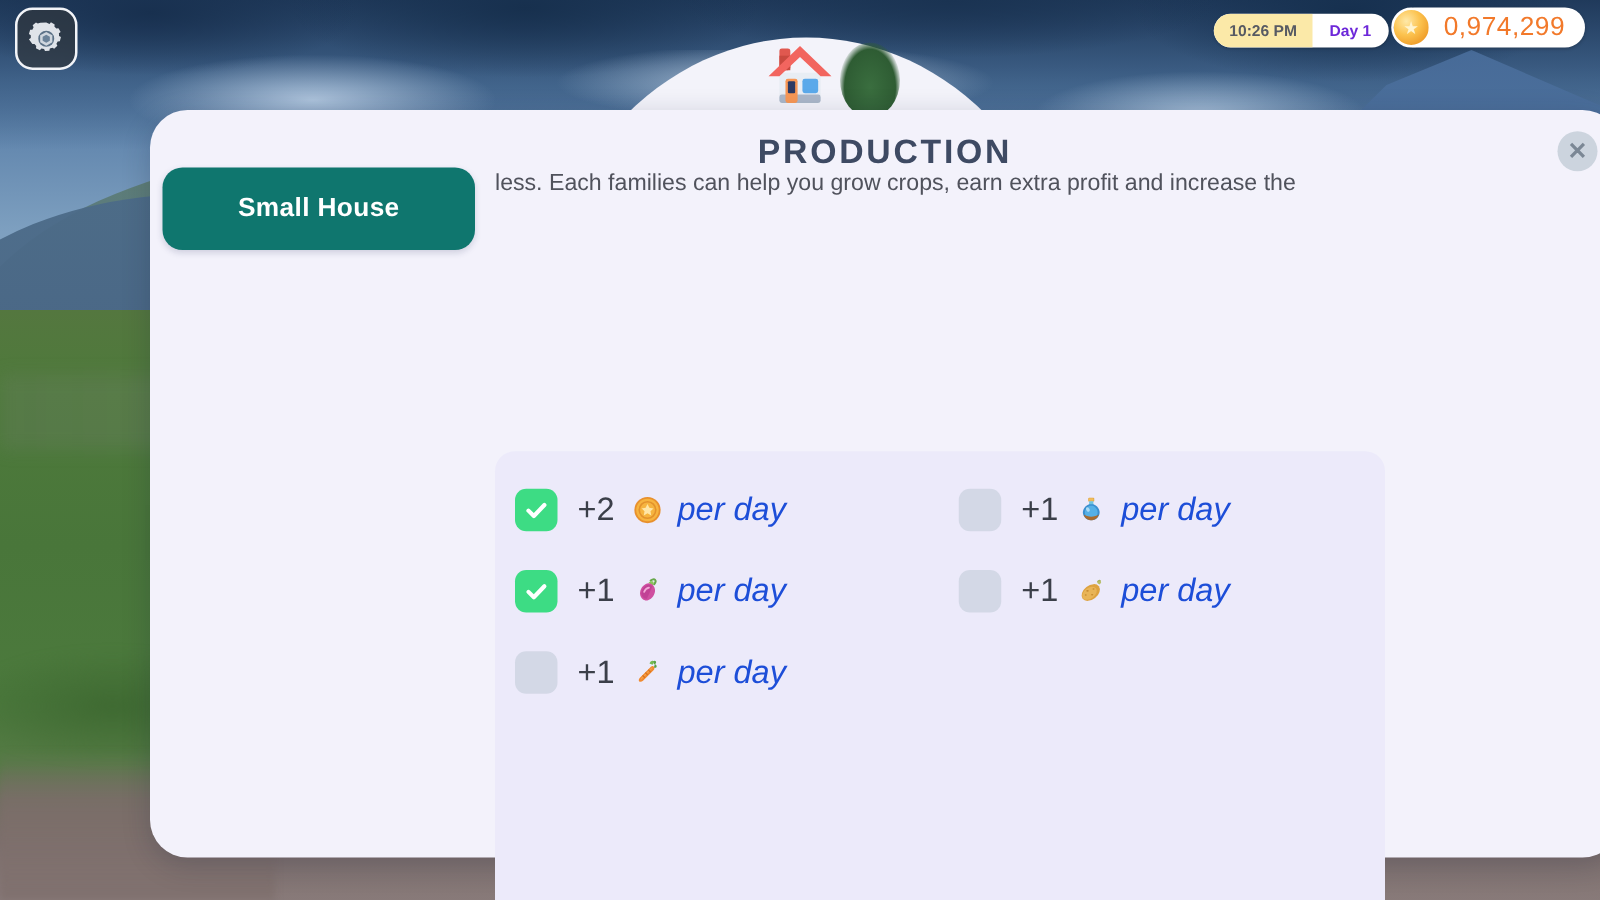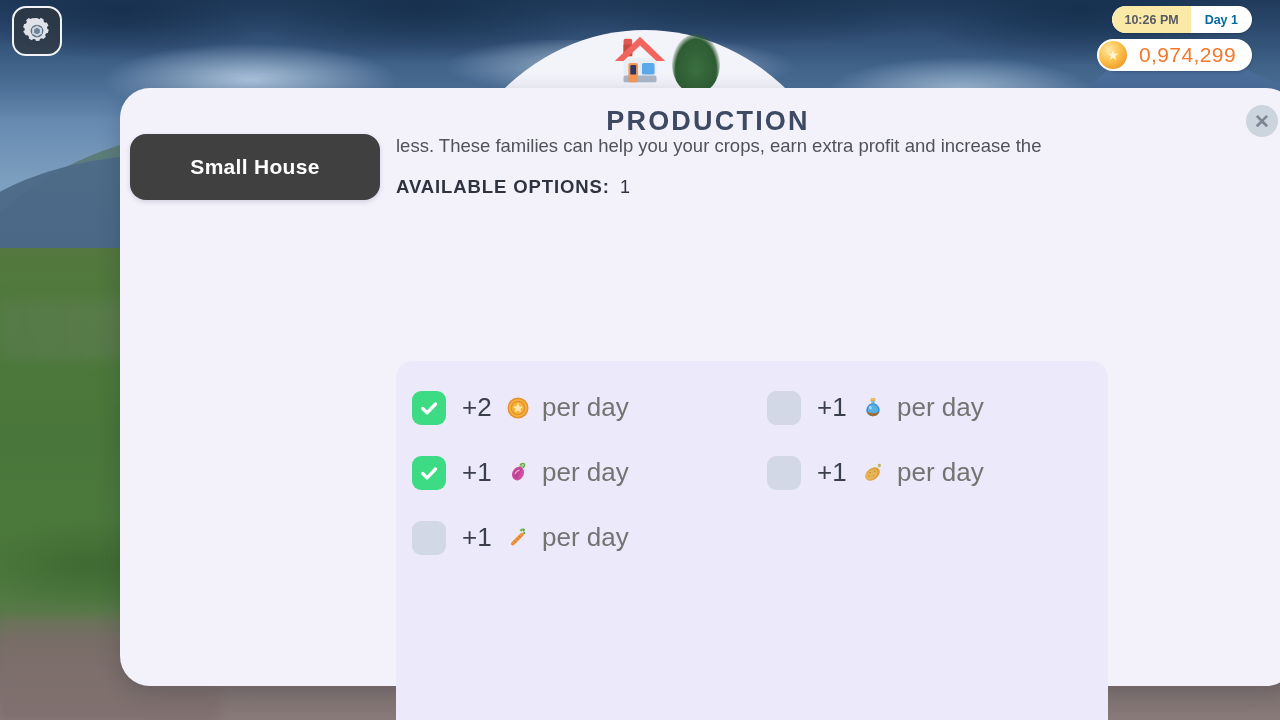--- a/index.html
+++ b/index.html
@@ -116,37 +116,37 @@
     border-radius: 14px;
     background: rgba(48,55,63,0.72);
     border: 2.5px solid #f2f4f8;
     display: flex; align-items: center; justify-content: center;
     cursor: pointer;
   }
   .gear-btn svg { width: 30px; height: 30px; display: block; }
 
   
   .hud-right {
-    position: absolute; right: 28px; top: 6px;
-    display: flex; flex-direction: column; align-items: flex-end; gap: 6px;
+    position: absolute; right: 12px; top: 6px;
+    display: flex; flex-direction: row; align-items: flex-end; gap: 6px;
   }
   .time-pill {
     display: flex; align-items: stretch;
     height: 27px; border-radius: 13.5px; overflow: hidden;
     background: #ffffff;
     box-shadow: 0 1px 2px rgba(0,0,0,0.22);
   }
   .time-pill .time {
     background: #fbe9a8; color: #575a63;
     display: flex; align-items: center; padding: 0 12px;
     font-size: 12.5px; font-weight: bold;
     border-radius: 13.5px 0 0 13.5px;
   }
   .time-pill .day {
-    color: #0369a1; display: flex; align-items: center; padding: 0 14px;
+    color: #6d28d9; display: flex; align-items: center; padding: 0 14px;
     font-size: 12.5px; font-weight: bold;
   }
   .coin-pill {
     position: relative; height: 32px; min-width: 140px;
     border-radius: 16px; background: #ffffff;
     display: flex; align-items: center;
     padding: 0 16px 0 38px;
     box-shadow: 0 1px 3px rgba(0,0,0,0.24);
   }
   .coin-pill .coin-amt {
@@ -186,21 +186,21 @@
     position: absolute; right: 18px; top: 17px;
     width: 32px; height: 32px; border-radius: 50%;
     background: #ccd4de;
     display: flex; align-items: center; justify-content: center;
     color: #7b8795; font-size: 19px; font-weight: bold; line-height: 1;
     cursor: pointer;
   }
   .house-tab {
     position: absolute; left: 10px; top: 46px;
     width: 250px; height: 66px;
-    background: #404040;
+    background: #0f766e;
     border-radius: 16px;
     display: flex; align-items: center; justify-content: center;
     color: #ffffff; font-size: 21px; font-weight: bold; letter-spacing: .3px;
     cursor: pointer;
     box-shadow: 0 2px 5px rgba(50,55,100,0.18);
   }
   .content {
     position: absolute; left: 276px; top: 46px; right: 32px; bottom: 0;
   }
   .desc {
@@ -252,21 +252,21 @@
   }
   .opt-icon {
     margin-left: 9px;
     font-size: 23px; line-height: 1;
     width: 26px; text-align: center;
     display: inline-flex; align-items: center; justify-content: center;
   }
   .opt-icon svg { display: block; }
   .opt-suffix {
     margin-left: 11px;
-    font-size: 26px; color: #737373;
+    font-size: 26px; color: #1d4ed8; font-style: italic;
   }
 </style>
 </head>
 <body>
 
 <div id="stage">
 
   <div class="scene">
     <div class="sky"></div>
     <div class="cloud-band"></div>
@@ -325,27 +325,23 @@
 
     <div class="panel-title">PRODUCTION</div>
 
     <div class="close-btn">✕</div>
 
     <div class="house-tab">Small House</div>
 
     <div class="content">
 
       <div class="desc">
-        <p>less. These families can help you your crops, earn extra profit and increase the</p>
+        <p>less. Each families can help you grow crops, earn extra profit and increase the</p>
       </div>
 
-      <div class="avail">
-        <span>AVAILABLE OPTIONS:</span>
-        <span class="count">1</span>
-      </div>
 
       <div class="options-box">
         <div class="options-grid" id="options-grid">
             <div class="option-row">
               <div class="checkbox on">
                 <svg class="tick" viewBox="0 0 24 24">
                   <path d="M4.5 12.6l5.2 5.2L19.8 7.2" fill="none" stroke="#ffffff" stroke-width="4" stroke-linecap="round" stroke-linejoin="round"></path>
                 </svg>
               </div>
               <span class="opt-amount">+2</span>

